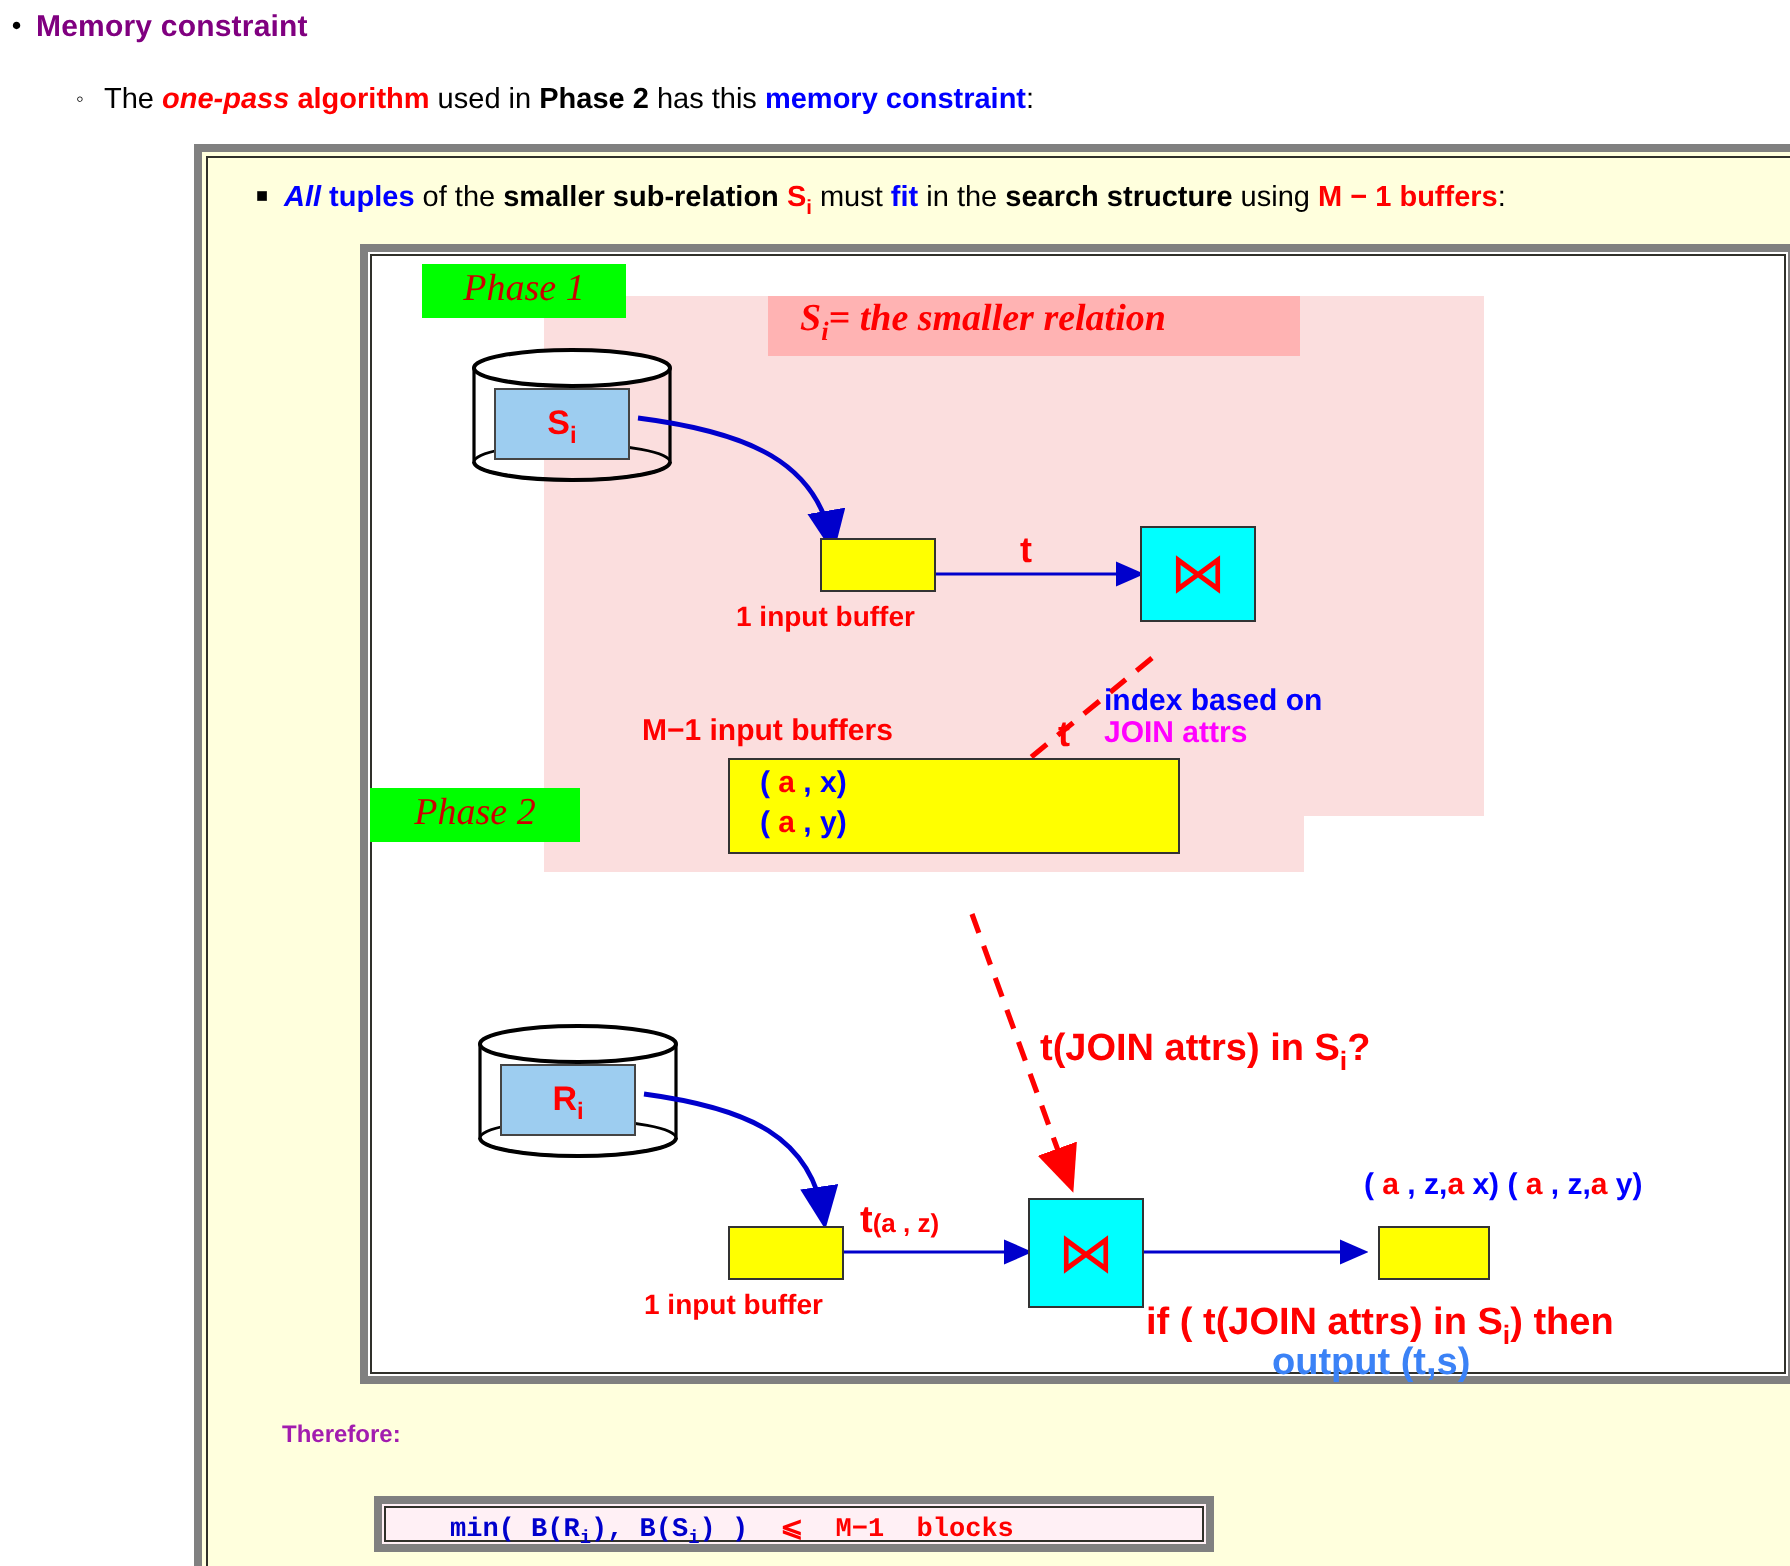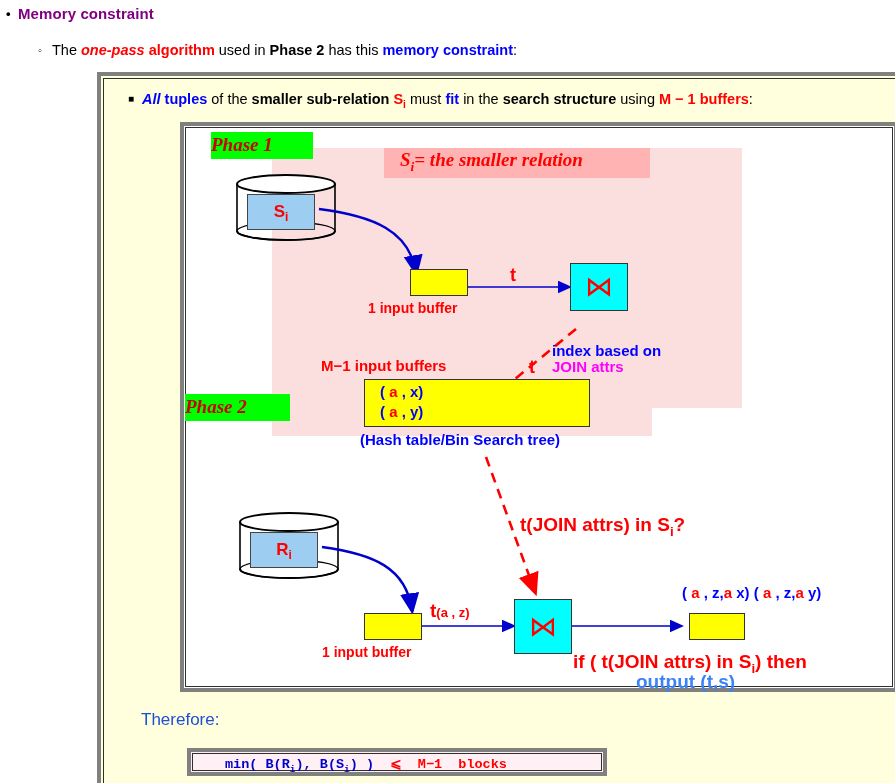--- a/index.html
+++ b/index.html
@@ -133,24 +133,24 @@
     position: absolute;
     background: #ffb3b3;
   }
 
   
   .phase-label {
     position: absolute;
     background: #00ff00;
     color: #cc0000;
     font-family: "Liberation Serif", serif;
-    font-weight: bold;
+    font-weight: normal;
     font-style: italic;
     font-size: 19px;
-    text-align: left;
+    text-align: center;
     line-height: 26px;
   }
 
   .relcaption {
     position: absolute;
     color: #ff0000;
     font-family: "Liberation Serif", serif;
     font-weight: bold;
     font-style: italic;
     font-size: 19px;
@@ -213,23 +213,23 @@
     width: 710px; height: 562px;
     overflow: visible;
     pointer-events: none;
   }
 
   
   .therefore {
     position: absolute;
     left: 40px;
     top: 634px;
-    font-size: 17px;
-    font-weight: normal;
-    color: #1d4ed8;
+    font-size: 12px;
+    font-weight: bold;
+    color: #a21caf;
   }
   .formula-box {
     position: absolute;
     left: 86px;
     top: 672px;
     width: 420px;
     height: 28px;
     background: #fff0f5;
     border: 4px solid #808080;
     box-sizing: border-box;
@@ -355,21 +355,20 @@
 
         <div class="lab r" style="left:137px; top:231px; font-size:15px;">M−1 input buffers</div>
 
         <div class="ybox" style="left:180px; top:253px; width:226px; height:48px;"></div>
         <div class="tuple" style="left:196px; top:257px;">
           <span>( </span><span class="a">a</span><span> , x)</span>
         </div>
         <div class="tuple" style="left:196px; top:277px;">
           <span>( </span><span class="a">a</span><span> , y)</span>
         </div>
-        <div class="lab b" style="left:176px; top:305px; font-size:15px;">(Hash table/Bin Search tree)</div>
 
         <div class="ybox" style="left:180px; top:487px; width:58px; height:27px;"></div>
         <div class="lab r" style="left:138px; top:518px;">1 input buffer</div>
 
         <div style="position:absolute; left:246px; top:474px; white-space:nowrap; color:#ff0000; font-weight:bold;"><span style="font-size:19px;">t</span><span style="font-size:13px;">(a , z)</span></div>
 
         <div class="cbox" style="left:330px; top:473px; width:58px; height:55px;"></div>
         <div style="position:absolute; left:330px; top:473px; width:58px; height:55px; line-height:55px; text-align:center; color:#ff0000; font-size:28px; font-family:'DejaVu Sans', sans-serif;"><span>⋈</span></div>
 
         <div style="position:absolute; left:336px; top:388px; color:#ff0000; font-weight:bold; font-size:19px; white-space:nowrap;"><span>t(JOIN attrs) in S</span><sub>i</sub><span>?</span></div>

